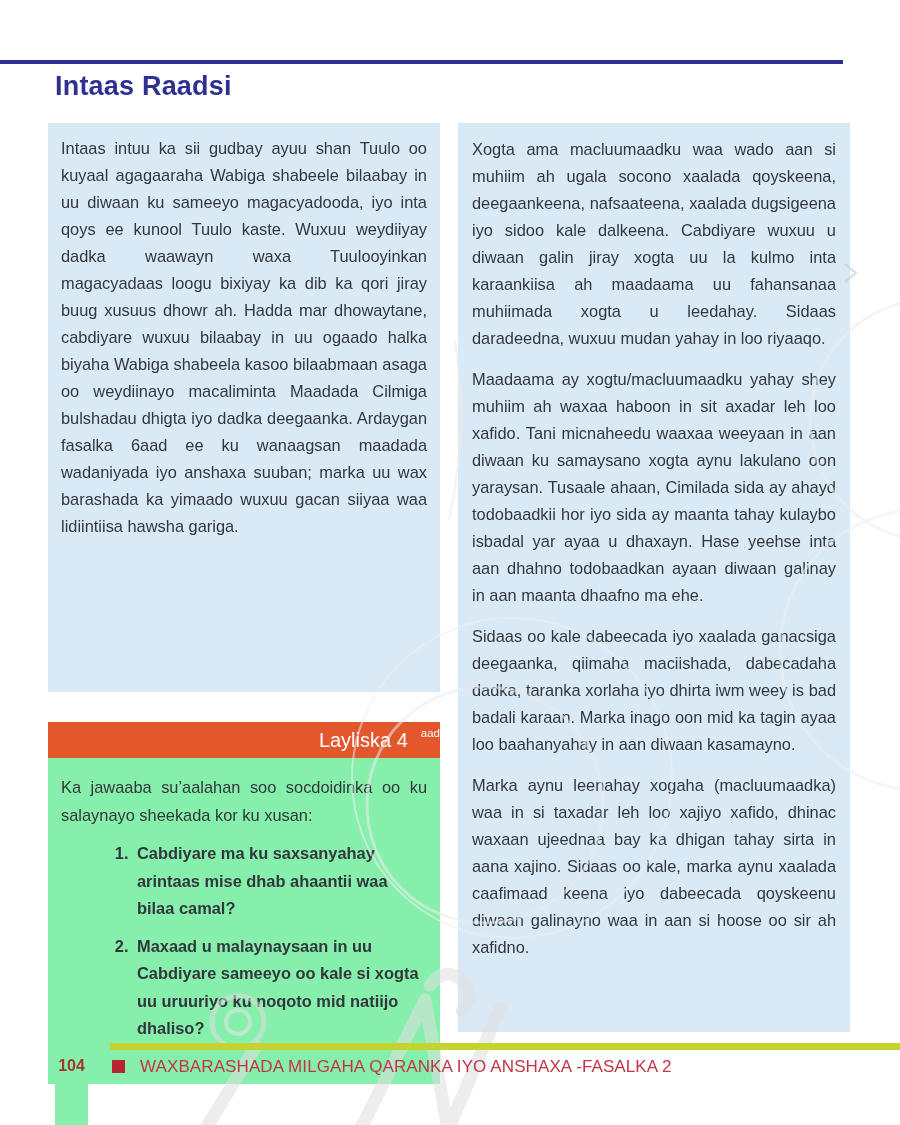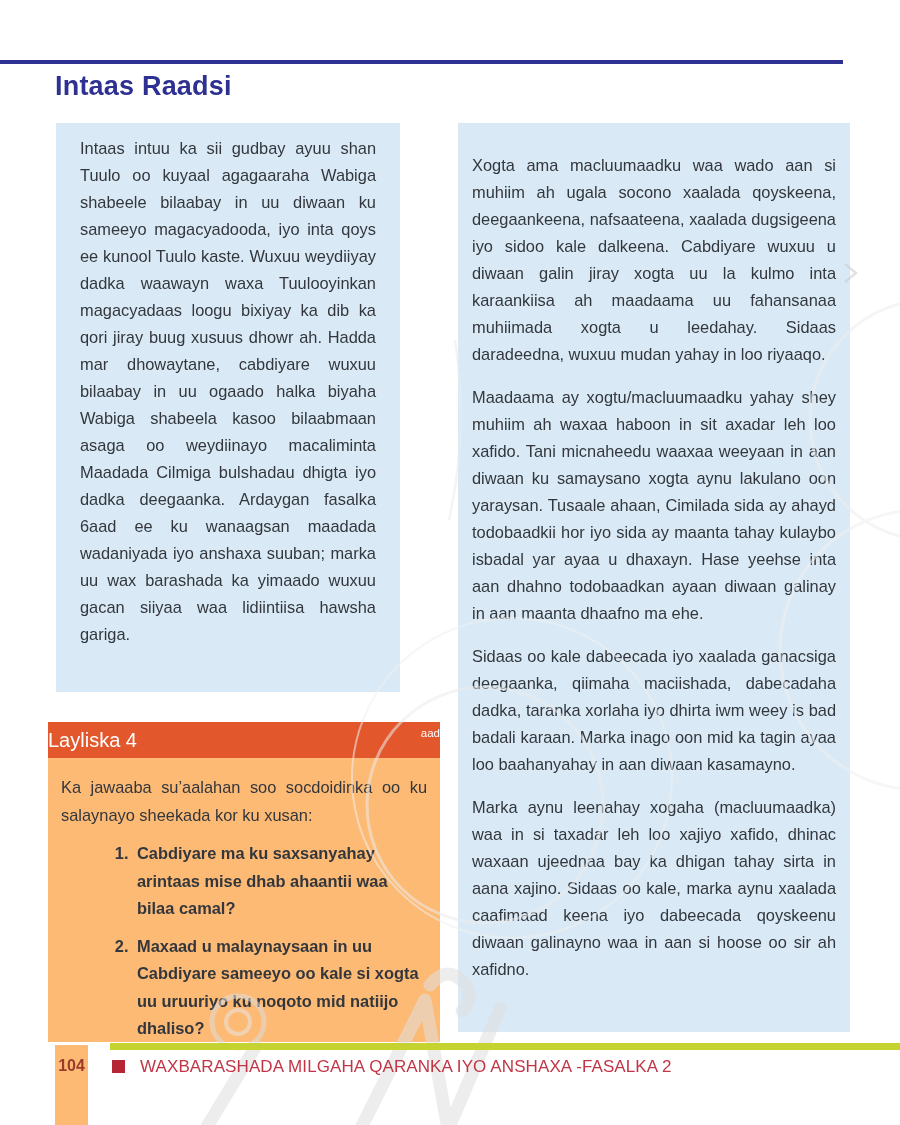--- a/index.html
+++ b/index.html
@@ -9,40 +9,40 @@
   }
   .top-rule{position:absolute;left:0;top:60px;width:843px;height:4px;background:#2e3192;}
   .page-title{
     position:absolute;left:55px;top:71px;margin:0;font-size:27px;font-weight:600;
     color:#2e3192;letter-spacing:.2px;
   }
   .text-box{
     position:absolute;box-sizing:border-box;background:#d9eaf6;
     font-size:16.4px;line-height:27px;text-align:justify;
   }
-  .left-box{left:48px;top:123px;width:344px;height:569px;padding:12px 24px;margin-left:8px;}
+  .left-box{left:48px;top:123px;width:392px;height:569px;padding:12px 13px;}
   .right-box{left:458px;top:123px;width:392px;height:909px;padding:13px 14px;}
   .text-box p{margin:0 0 10px 0;}
-  .right-box p{margin:16px 0 14px 0;}
+  .right-box p{margin:0 0 14px 0;}
   .text-box p:last-child{margin-bottom:0;}
   .exercise-header{
     position:absolute;left:48px;top:722px;width:392px;height:36px;background:#e2572b;
-    color:#ffffff;font-size:20px;font-weight:500;display:flex;align-items:center;justify-content:space-between;
+    color:#ffffff;font-size:20px;font-weight:500;display:flex;align-items:center;justify-content:flex-end;
   }
-  .exercise-header sup{font-size:11.5px;vertical-align:super;margin-left:5px;line-height:1;position:relative;top:-6px;}
+  .exercise-header sup{font-size:11.5px;vertical-align:super;margin-left:13px;line-height:1;position:relative;top:-6px;}
   .exercise-box{
-    position:absolute;left:48px;top:758px;width:392px;height:284px;box-sizing:border-box;
-    background:#fdba74;padding:16px 13px 12px 13px;font-size:16.4px;line-height:27.5px;
+    position:absolute;left:48px;top:758px;width:392px;height:326px;box-sizing:border-box;
+    background:#86efac;padding:16px 13px 12px 13px;font-size:16.4px;line-height:27.5px;
   }
   .exercise-box .intro{margin:0;text-align:justify;}
   .exercise-box ol{margin:11px 0 0 0;padding-left:72px;font-weight:bold;}
   .exercise-box li{margin-bottom:10px;padding-left:4px;}
   .footer-rule{position:absolute;left:110px;top:1043px;width:790px;height:7px;background:#c5d331;}
   .footer-green-bar{
-    position:absolute;left:55px;top:1045px;width:33px;height:80px;background:#fdba74;
+    position:absolute;left:55px;top:1045px;width:33px;height:80px;background:#86efac;
     text-align:center;
   }
   .page-number{display:block;margin-top:12px;font-size:16px;font-weight:600;color:#9c3b2c;}
   .footer-bullet{position:absolute;left:112px;top:1060px;width:13px;height:13px;background:#b52533;}
   .footer-text{
     position:absolute;left:140px;top:1057px;font-size:17px;font-weight:500;color:#c23546;
     letter-spacing:.1px;white-space:nowrap;
   }
   .watermark{position:absolute;left:0;top:0;pointer-events:none;opacity:.55;}
 </style>

